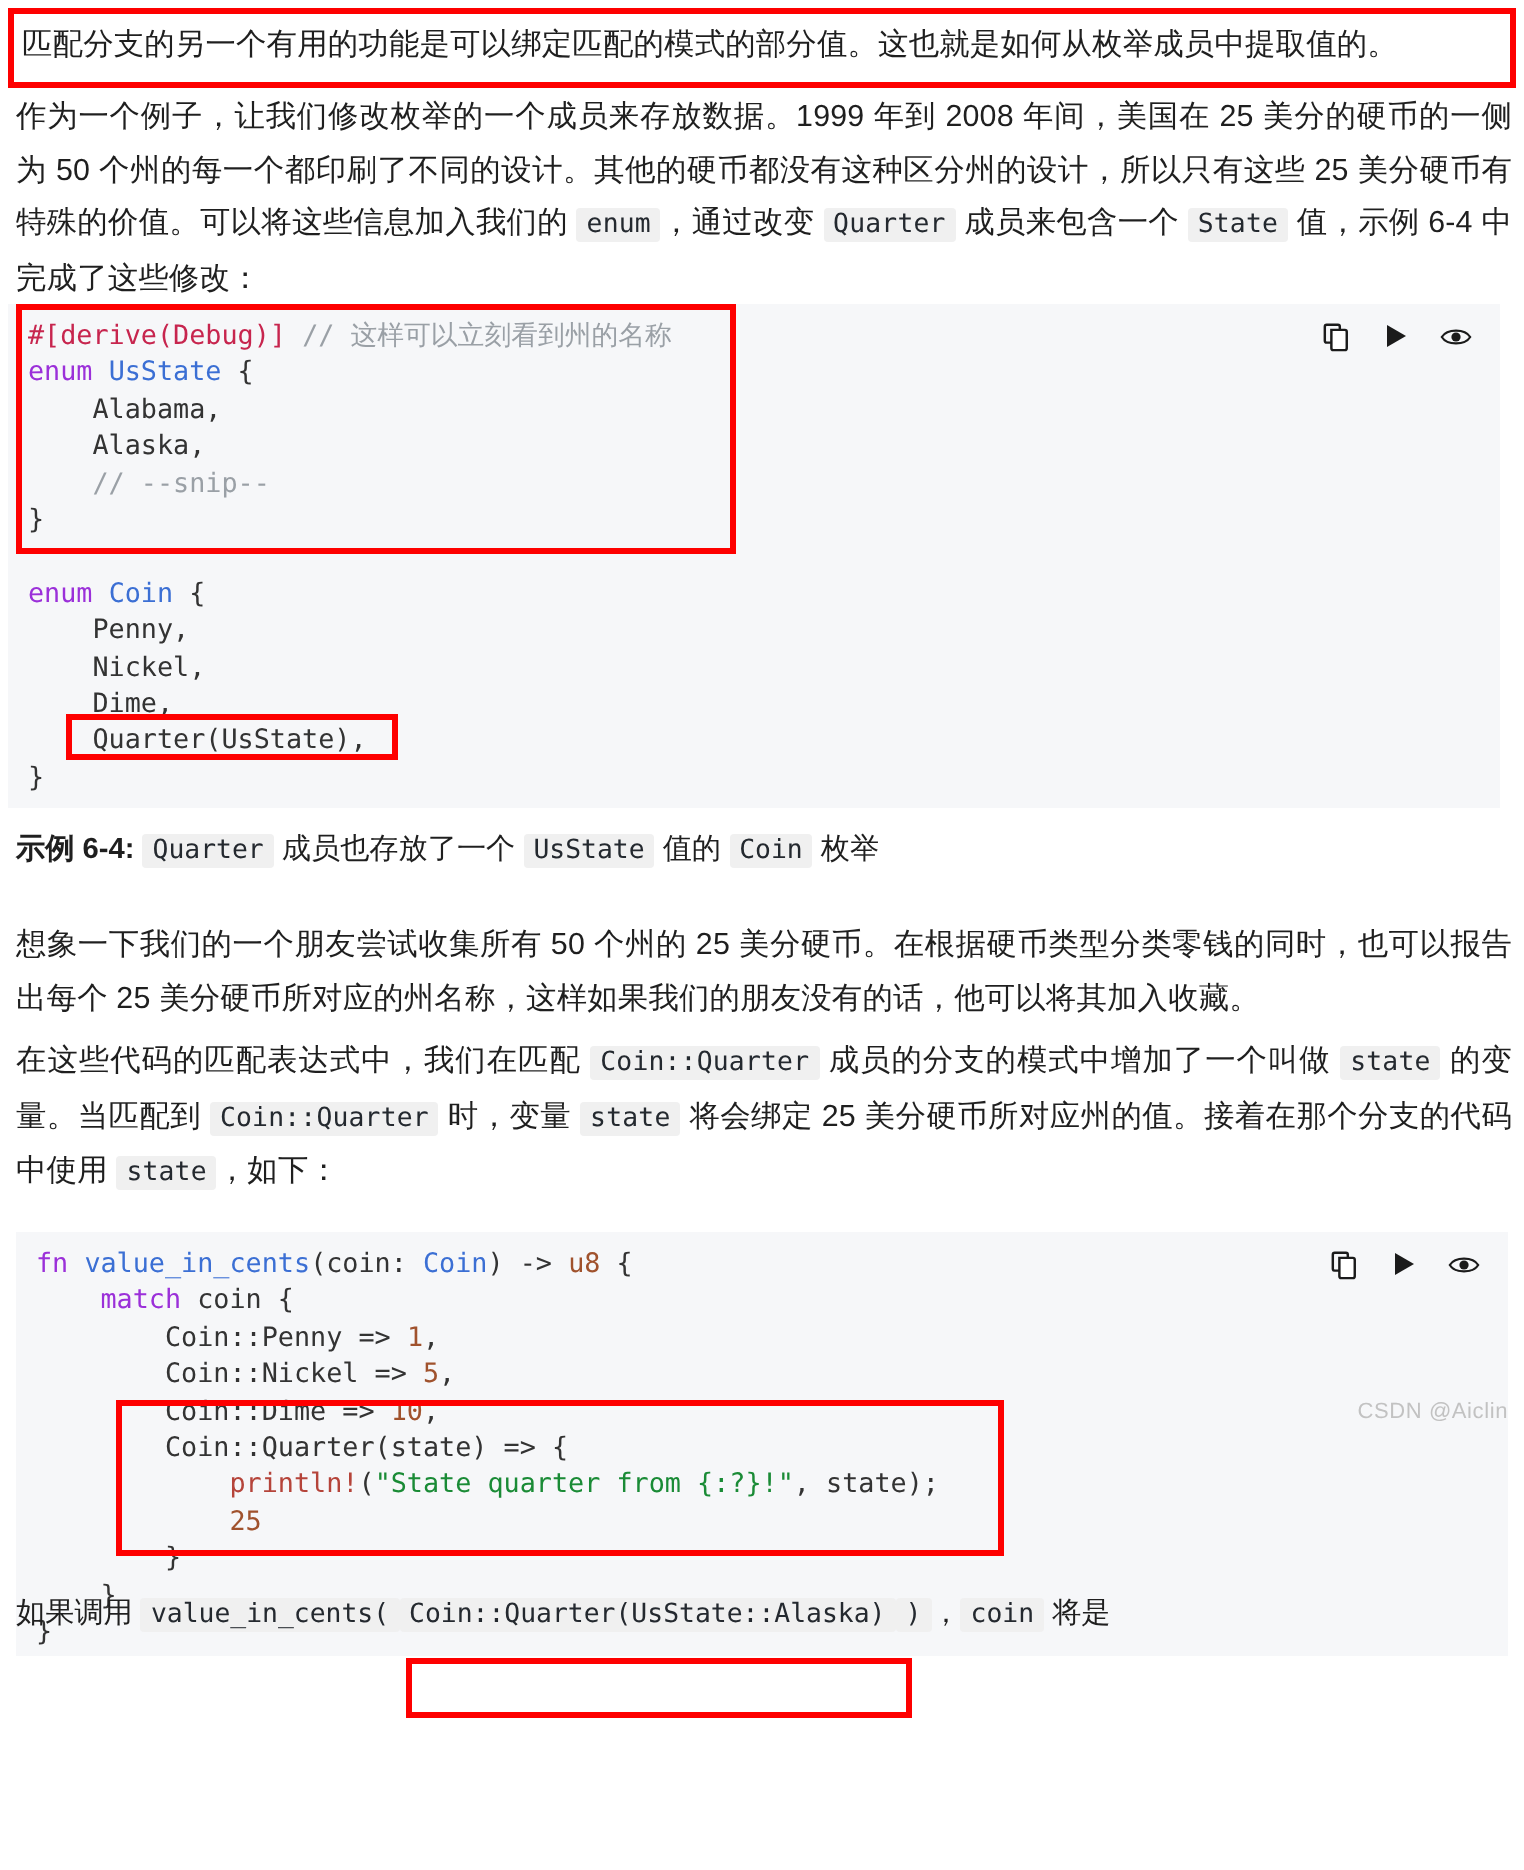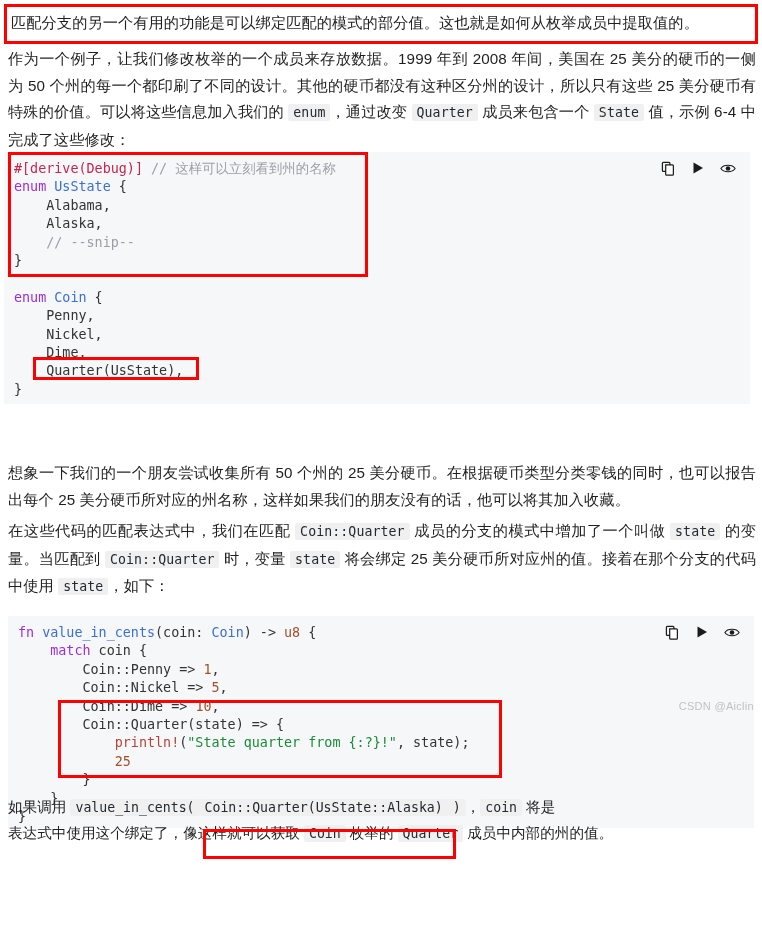--- a/index.html
+++ b/index.html
@@ -178,20 +178,24 @@
 <span class="tok-plain">    Nickel,</span>
 <span class="tok-plain">    Dime,</span>
 <span class="tok-plain">    Quarter(UsState),</span>
 <span class="tok-plain">}</span></span></pre>
   </div>
 
   <div class="annot" style="left:8px; top:152px; width:360px; height:125px;"></div>
 
   <div class="annot" style="left:33px; top:357px; width:166px; height:23px;"></div>
 
+  <div class="abs caption" style="left:8px; top:414px; width:748px;">
+    <b>示例 6-4:</b>
+    <code class="ic">Quarter</code><span> 成员也存放了一个 </span><code class="ic">UsState</code><span> 值的 </span><code class="ic">Coin</code><span> 枚举</span>
+  </div>
 
   <div class="abs para" style="left:8px; top:460px; width:748px;">
     <span>想象一下我们的一个朋友尝试收集所有 50 个州的 25 美分硬币。在根据硬币类型分类零钱的同时，也可以报告出每个 25 美分硬币所对应的州名称，这样如果我们的朋友没有的话，他可以将其加入收藏。</span>
   </div>
 
   <div class="abs para" style="left:8px; top:518px; width:748px;">
     <span>在这些代码的匹配表达式中，我们在匹配 </span><code class="ic">Coin::Quarter</code><span> 成员的分支的模式中增加了一个叫做 </span><code class="ic">state</code><span> 的变量。当匹配到 </span><code class="ic">Coin::Quarter</code><span> 时，变量 </span><code class="ic">state</code><span> 将会绑定 25 美分硬币所对应州的值。接着在那个分支的代码中使用 </span><code class="ic">state</code><span>，如下：</span>
   </div>
 
   <div class="abs codeblock" style="left:8px; top:616px; width:746px; height:212px;">
@@ -228,22 +232,19 @@
 <span class="tok-plain">    }</span>
 <span class="tok-plain">}</span></span></pre>
   </div>
 
   <div class="annot" style="left:58px; top:700px; width:444px; height:78px;"></div>
 
   <div class="abs dense" style="left:8px; top:783px; width:748px;margin-top:12px;">
     <div>
       <span>如果调用 </span><code class="ic">value_in_cents(</code><code class="ic">Coin::Quarter(UsState::Alaska)</code><code class="ic">)</code><span>，</span><code class="ic">coin</code><span> 将是</span>
     </div>
-    <div>
-      <span>表达式中使用这个绑定了，像这样就可以获取 </span><code class="ic">Coin</code><span> 枚举的 </span><code class="ic">Quarter</code><span> 成员中内部的州的值。</span>
-    </div>
   </div>
 
   <div class="annot" style="left:203px; top:829px; width:253px; height:30px;"></div>
 
   <div class="watermark">CSDN @Aiclin</div>
 
 </div>
 
 </body></html>

